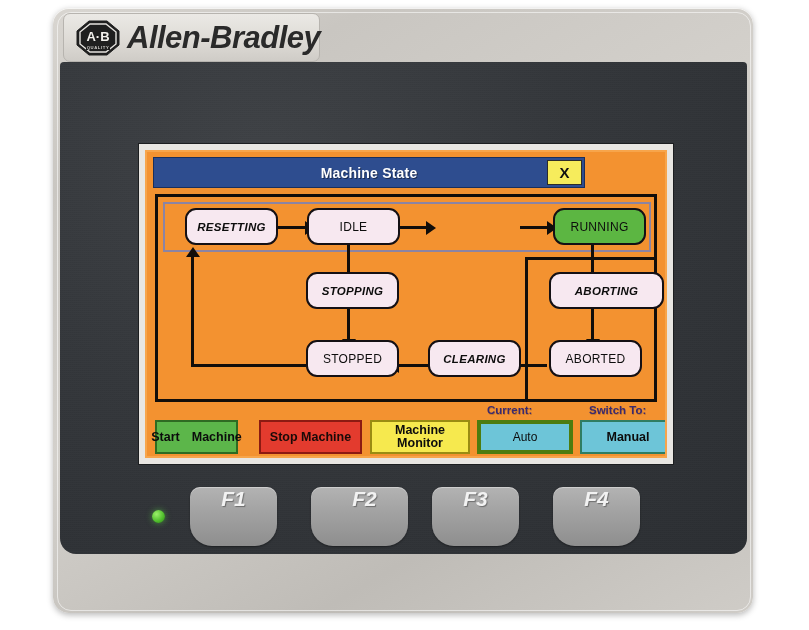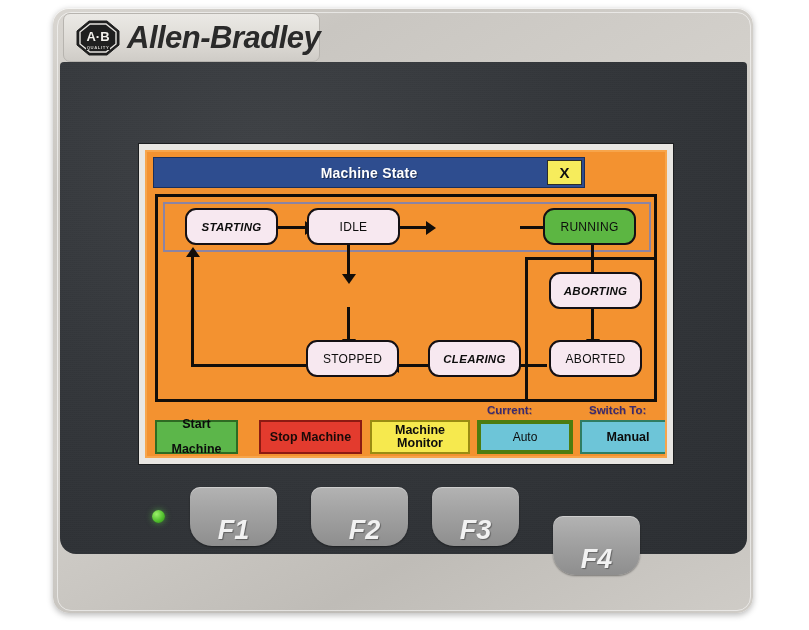--- a/index.html
+++ b/index.html
@@ -181,22 +181,22 @@
     width:13px; height:13px; border-radius:50%;
     background: radial-gradient(circle at 35% 32%, #9cf06a 0%, #52c02e 55%, #2c8018 100%);
     box-shadow: 0 0 6px rgba(90,220,70,0.55);
   }
   .fkey {
     position:absolute; top:487px;
     width: 87px; height: 59px;
     border-radius: 10px 10px 22px 22px;
     background: linear-gradient(180deg,#b3b3b3 0%, #a3a3a3 40%, #8e8e8e 100%);
     box-shadow: 0 1px 2px rgba(0,0,0,0.4), inset 0 1px 0 rgba(255,255,255,0.35);
-    display:flex; align-items:flex-end; justify-content:center;
-    font-size: 27px; font-weight: bold; font-style: italic;
+    display:flex; align-items:flex-start; justify-content:center;
+    font-size: 21px; font-weight: bold; font-style: italic;
     color: #f2f2f2;
     text-shadow: 1px 1px 1px rgba(0,0,0,0.35);
     cursor: pointer;
   }
 </style>
 </head>
 <body>
 
 <div id="root">
 
@@ -260,52 +260,55 @@
     <div class="arrow left" style="left:242px; top:206.5px;"></div>
 
     <div class="ln" style="left:44px; top:212px; width:115px; height:3px;"></div>
     <div class="ln" style="left:44px; top:102px; width:3px; height:113px;"></div>
     <div class="arrow up" style="left:38.5px; top:95px;"></div>
 
     <div class="ln" style="left:378px; top:108px; width:3px; height:142px;"></div>
     <div class="ln" style="left:378px; top:105px; width:132px; height:3px;"></div>
 
     <div class="node italic" style="left:38px; top:56px; width:93px; height:37px;">
-      <span>STARTING</span>
+      <span>RESETTING</span>
     </div>
 
     <div class="node" style="left:160px; top:56px; width:93px; height:37px;">
       <span>IDLE</span>
     </div>
 
 
-    <div class="node active" style="left:396px; top:56px; width:93px; height:37px;">
+    <div class="node active" style="left:406px; top:56px; width:93px; height:37px;">
       <span>RUNNING</span>
     </div>
 
-
-    <div class="node italic" style="left:402px; top:120px; width:93px; height:37px;">
+    <div class="node italic" style="left:159px; top:120px; width:93px; height:37px;">
+      <span>STOPPING</span>
+    </div>
+
+    <div class="node italic" style="left:402px; top:120px; width:115px; height:37px;">
       <span>ABORTING</span>
     </div>
 
     <div class="node" style="left:159px; top:188px; width:93px; height:37px;">
       <span>STOPPED</span>
     </div>
 
     <div class="node italic" style="left:281px; top:188px; width:93px; height:37px;">
       <span>CLEARING</span>
     </div>
 
     <div class="node" style="left:402px; top:188px; width:93px; height:37px;">
       <span>ABORTED</span>
     </div>
 
     <div class="btnrow">
 
-      <div class="hbtn green" style="left:0px; width:83px; flex-direction:column;gap:12px;">
+      <div class="hbtn green" style="left:0px; width:83px; flex-direction:row;gap:12px;">
         <span>Start</span>
         <span>Machine</span>
       </div>
 
       <div class="hbtn red" style="left:104px; width:103px;">
         <span>Stop Machine</span>
       </div>
 
       <div class="hbtn yellow" style="left:215px; width:100px; flex-direction:column;">
         <span>Machine</span>
@@ -329,17 +332,17 @@
 
   <div class="fkey" style="left:190px;">
     <span>F1</span>
   </div>
   <div class="fkey" style="left:311px;padding-left:10px;">
     <span>F2</span>
   </div>
   <div class="fkey" style="left:432px;">
     <span>F3</span>
   </div>
-  <div class="fkey" style="left:553px;margin-top:29px;">
+  <div class="fkey" style="left:553px;">
     <span>F4</span>
   </div>
 
 </div>
 
 </body></html>

